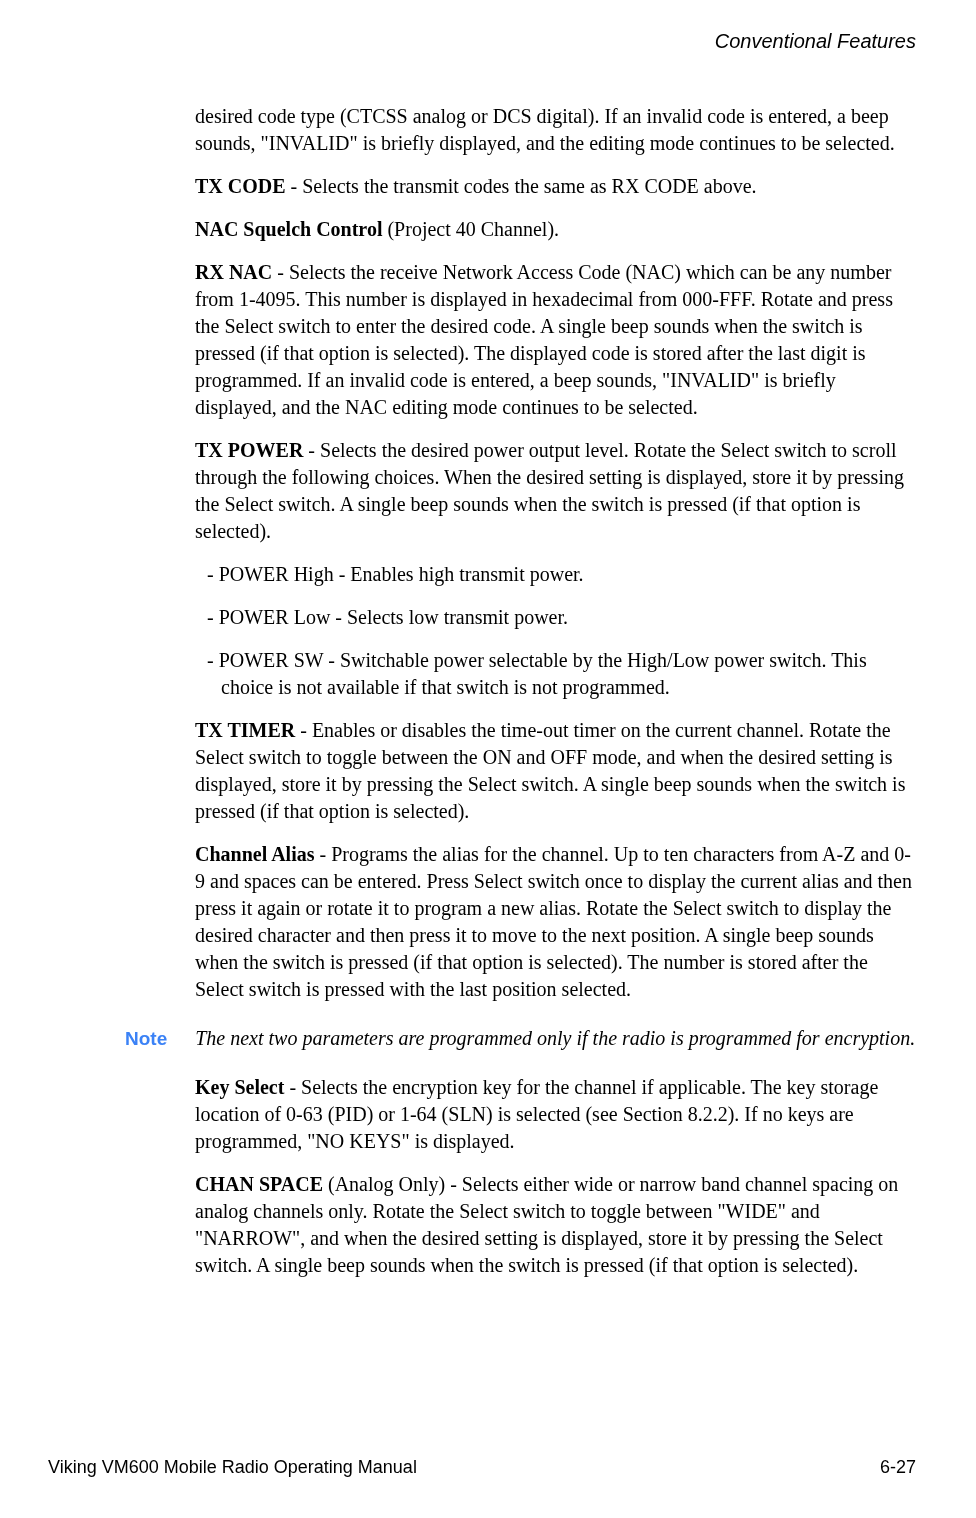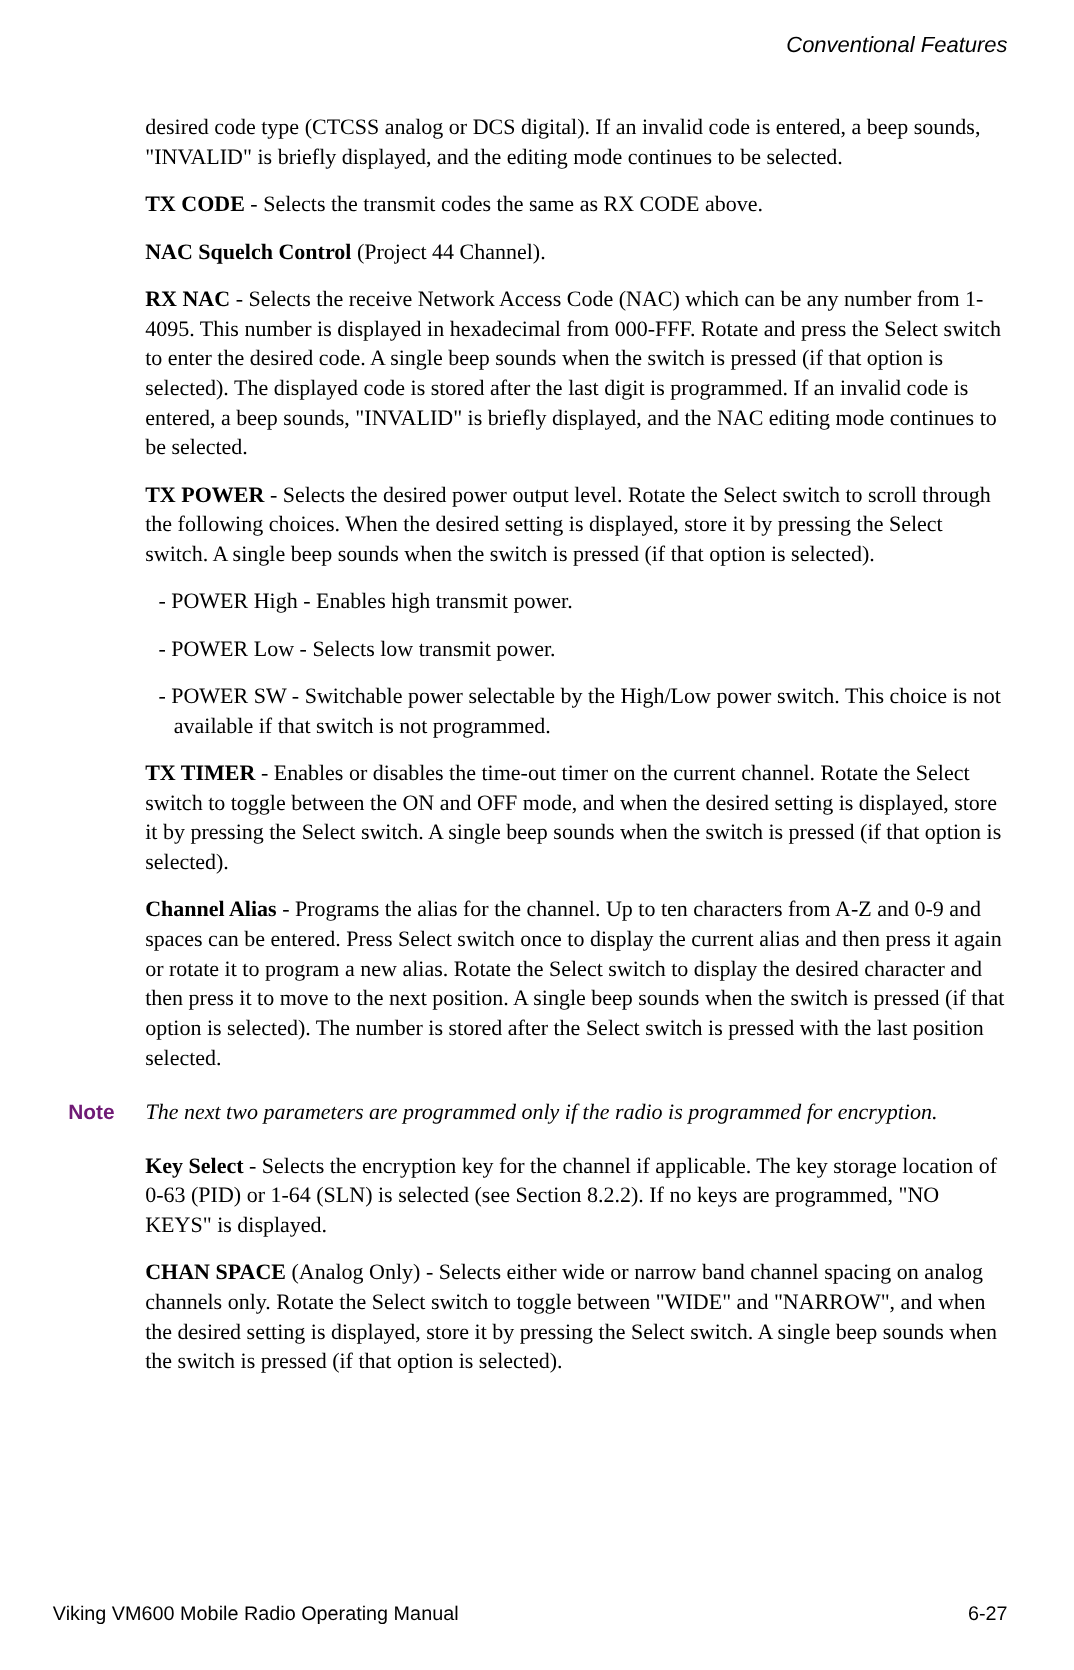--- a/index.html
+++ b/index.html
@@ -7,21 +7,21 @@
     padding: 0;
     font-family: 'Times New Roman', Times, serif;
     background: #fff;
     color: #000;
   }
   .page {
     width: 976px;
     height: 1518px;
     position: relative;
     box-sizing: border-box;
-    padding: 30px 60px 40px 32px;
+    padding: 30px 60px 40px 95px;
   }
   .header {
     text-align: right;
     font-style: italic;
     font-size: 20px;
     margin-bottom: 50px;
     font-family: Arial, Helvetica, sans-serif;
   }
   .content {
     margin-left: 100px;
@@ -39,21 +39,21 @@
     padding-left: 26px;
     text-indent: -14px;
   }
   .note-row {
     display: flex;
     align-items: baseline;
     margin: 24px 0 24px 0;
     font-size: 20px;
   }
   .note-label {
-    color: #701a75;
+    color: #3b82f6;
     font-family: Arial, Helvetica, sans-serif;
     font-weight: bold;
     margin-left: 30px;
     margin-right: 28px;
     font-size: 19px;
   }
   .note-text {
     font-style: italic;
     flex: 1;
   }
@@ -74,21 +74,21 @@
 <div class="page">
 
   <div class="header">Conventional Features</div>
 
   <div class="content">
 
     <p>desired code type (CTCSS analog or DCS digital). If an invalid code is entered, a beep sounds, "INVALID" is briefly displayed, and the editing mode continues to be selected.</p>
 
     <p><span class="bold">TX CODE</span><span> - Selects the transmit codes the same as RX CODE above.</span></p>
 
-    <p><span class="bold">NAC Squelch Control</span><span> (Project 44 Channel).</span></p>
+    <p><span class="bold">NAC Squelch Control</span><span> (Project 40 Channel).</span></p>
 
     <p><span class="bold">RX NAC</span><span> - Selects the receive Network Access Code (NAC) which can be any number from 1-4095. This number is displayed in hexadecimal from 000-FFF. Rotate and press the Select switch to enter the desired code. A single beep sounds when the switch is pressed (if that option is selected). The displayed code is stored after the last digit is programmed. If an invalid code is entered, a beep sounds, "INVALID" is briefly displayed, and the NAC editing mode continues to be selected.</span></p>
 
 
     <p><span class="bold">TX POWER</span><span> - Selects the desired power output level. Rotate the Select switch to scroll through the following choices. When the desired setting is displayed, store it by pressing the Select switch. A single beep sounds when the switch is pressed (if that option is selected).</span></p>
 
     <p class="list-item">- POWER High - Enables high transmit power.</p>
     <p class="list-item">- POWER Low - Selects low transmit power.</p>
     <p class="list-item">- POWER SW - Switchable power selectable by the High/Low power switch. This choice is not available if that switch is not programmed.</p>
 

